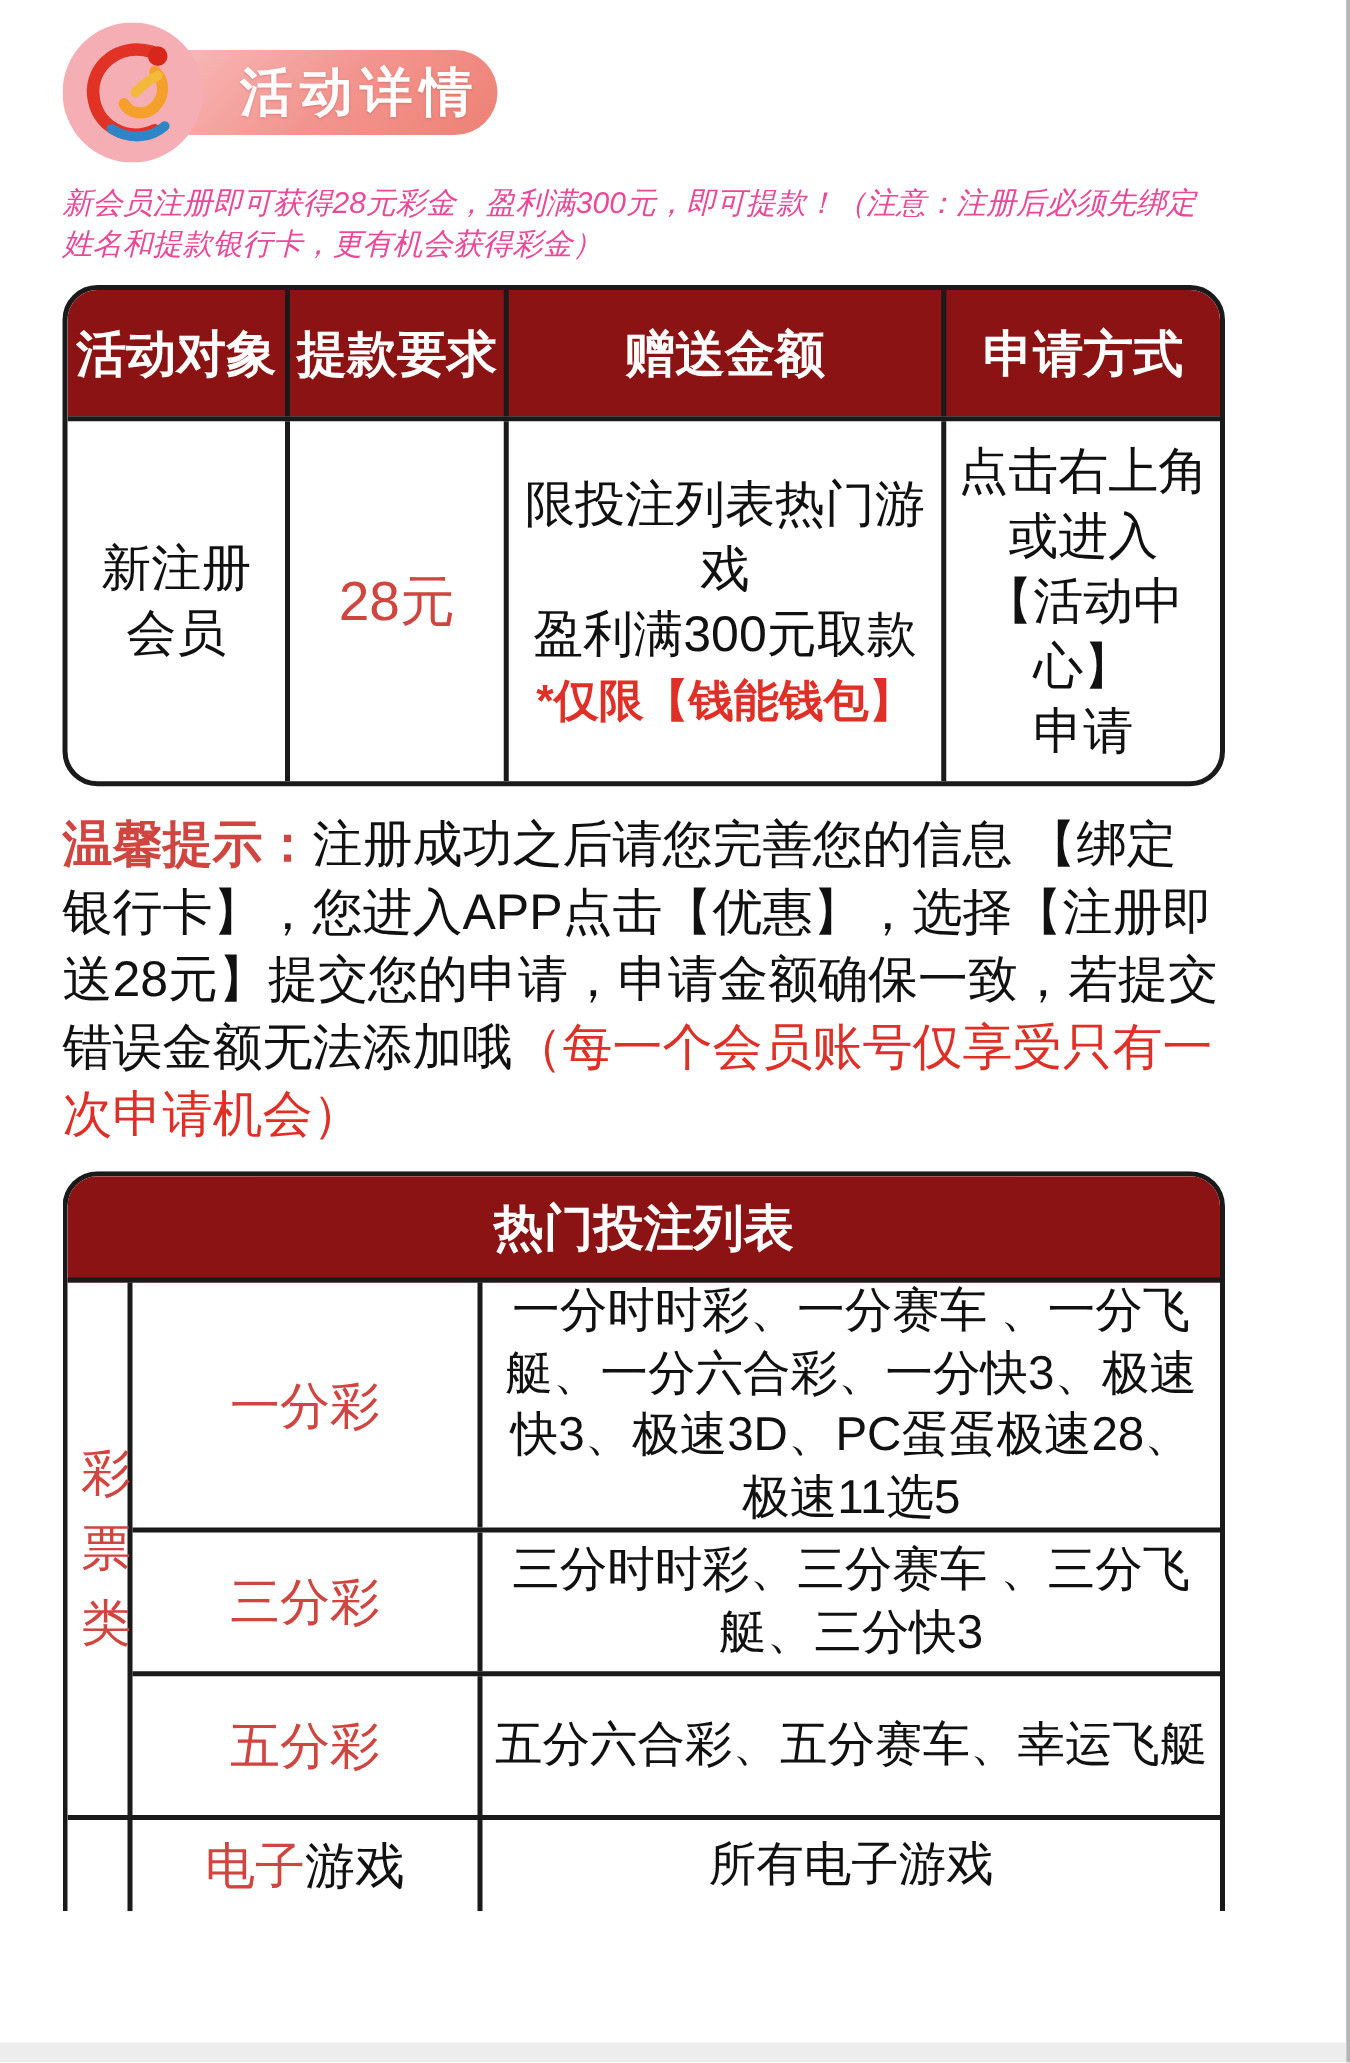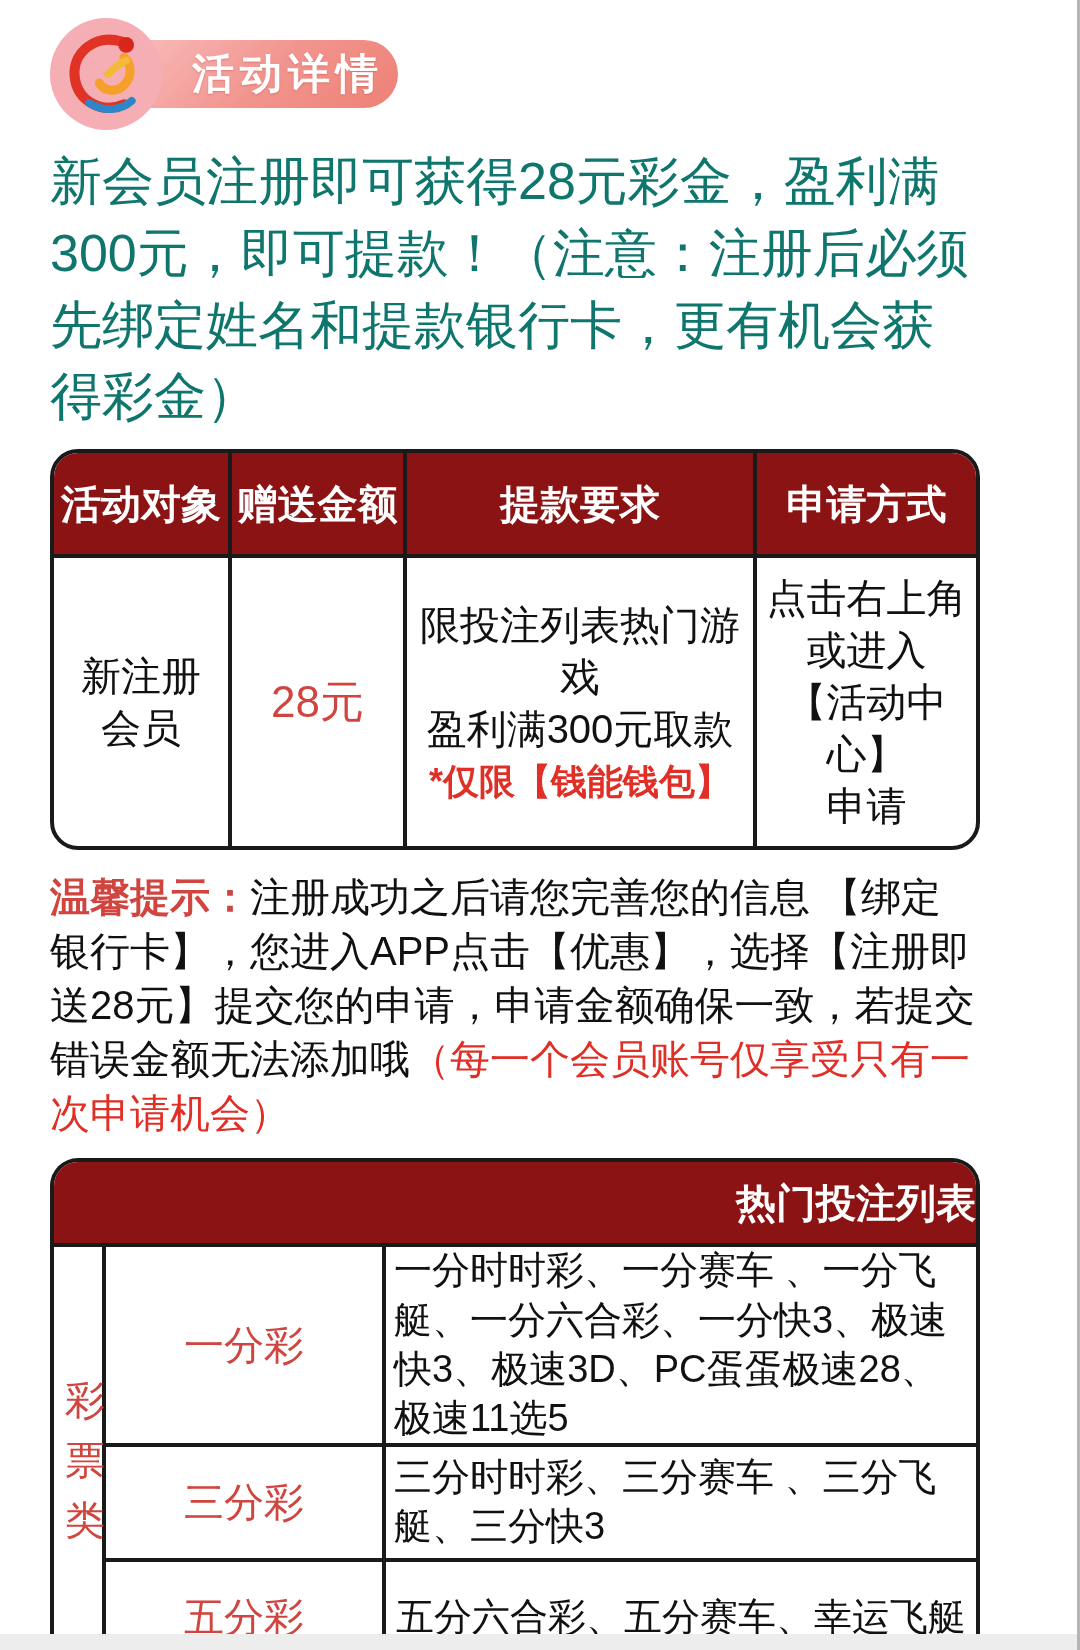--- a/index.html
+++ b/index.html
@@ -22,21 +22,21 @@
     padding-left:80px;
   }
   .badge-label {
     color:#fff; font-size:42px; font-weight:bold; letter-spacing:6px;
     text-shadow:0 1px 2px rgba(180,60,60,.35);
   }
   .badge-logo { position:absolute; left:0; top:0; width:112px; height:112px; }
 
   
   .activity-title { margin-top:8px; font-size:46px; font-weight:bold; color:#e2761e; }
-  .intro { margin-top:16px; font-size:52px; line-height:1.38; color:#0f766e; }
+  .intro { margin-top:16px; font-size:24px; line-height:1.38; color:#ec4899;font-style:italic; }
 
   
   .t1 {
     margin-top:16px; width:100%;
     border:4px solid #1a1a1a; border-radius:28px; overflow:hidden;
     background:#fff;
   }
   .t1-header { display:grid; grid-template-columns:178px 175px 350px 1fr; background:#8c1313; }
   .t1-header > div {
     color:#fff; font-size:40px; font-weight:bold; text-align:center;
@@ -58,21 +58,21 @@
   .tips-label { color:#d0453f; font-weight:bold; }
   .tips-highlight { color:#df2f26; }
 
   
   .t2 {
     margin-top:18px; width:100%;
     border:4px solid #1a1a1a; border-bottom:none;
     border-radius:28px 28px 0 0; overflow:hidden; background:#fff;
   }
   .t2-title {
-    background:#8c1313; color:#fff; text-align:right;
+    background:#8c1313; color:#fff; text-align:center;
     font-size:40px; font-weight:bold; padding:14px 0 12px;
     border-bottom:4px solid #1a1a1a;
   }
   .t2-group { display:flex; }
   .t2-group + .t2-group { border-top:4px solid #1a1a1a; }
   .t2-cat {
     width:52px; flex:0 0 52px; border-right:4px solid #1a1a1a;
     display:flex; align-items:center; justify-content:center;
   }
   .vtext {
@@ -83,21 +83,21 @@
   .t2-row { display:flex; flex:1; }
   .t2-row + .t2-row { border-top:4px solid #1a1a1a; }
   .t2-label {
     width:280px; flex:0 0 280px; border-right:4px solid #1a1a1a;
     display:flex; align-items:center; justify-content:center;
     font-size:40px; text-align:center; padding:6px 4px;
   }
   .red { color:#d0453f; }
   .t2-content {
     flex:1; display:flex; align-items:center; justify-content:center;
-    font-size:38px; line-height:1.3; padding:12px 8px;
+    text-align:center; font-size:38px; line-height:1.3; padding:12px 8px;
   }
   .row-electronic { min-height:70px; }
   .row-one { min-height:196px; }
   .row-three { min-height:102px; }
   .row-five { min-height:64px; }
 
   .bottom-strip {
     position:absolute; left:0; bottom:0; width:100%; height:16px; background:#ededed;
   }
 </style>
@@ -120,22 +120,22 @@
         <path d="M35 76 C 48 84, 63 83, 73 74" stroke="#2f86c7" stroke-width="7" fill="none" stroke-linecap="round"></path>
       </svg>
     </div>
 
 
     <p class="intro">新会员注册即可获得28元彩金，盈利满300元，即可提款！（注意：注册后必须先绑定姓名和提款银行卡，更有机会获得彩金）</p>
 
     <div class="t1">
       <div class="t1-header">
         <div>活动对象</div>
+        <div>提款要求</div>
         <div>赠送金额</div>
-        <div>提款要求</div>
         <div>申请方式</div>
       </div>
       <div class="t1-body">
         <div>
           <div class="t1-line">新注册会员</div>
         </div>
         <div>
           <div class="t1-line amount">28元</div>
         </div>
         <div>

